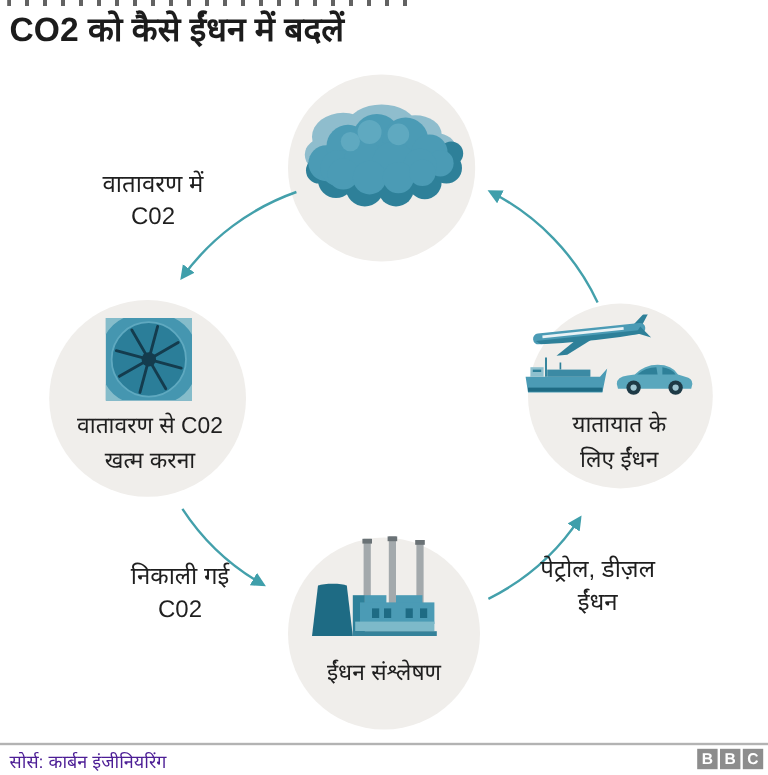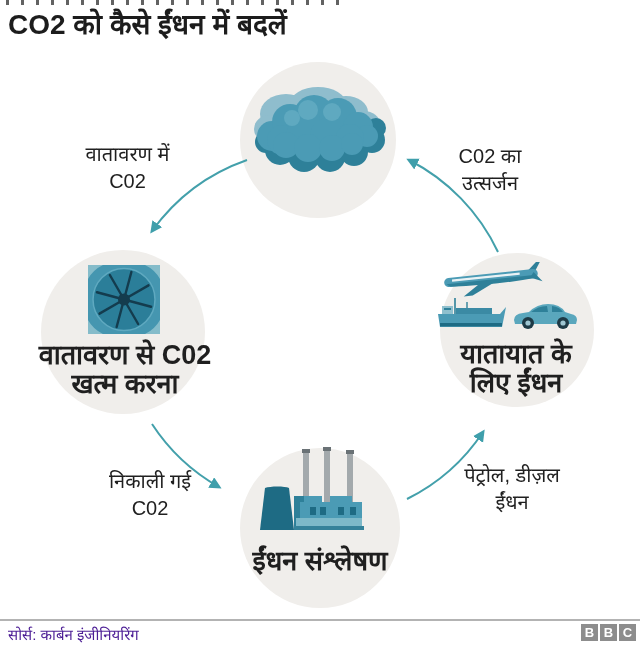--- a/index.html
+++ b/index.html
@@ -18,25 +18,25 @@
     font-size:28px;font-weight:700;letter-spacing:0;line-height:1.2;color:#1c1c1c;
   }
   .node-circle{background:#f0eeeb;border-radius:50%;}
   #circle-cloud{left:240px;top:62px;width:156px;height:156px;}
   #circle-capture{left:41px;top:250px;width:164px;height:164px;}
   #circle-transport{left:440px;top:253px;width:154px;height:154px;}
   #circle-synthesis{left:240px;top:448px;width:160px;height:160px;}
   .edge-label,.node-label{
     text-align:center;font-size:20px;line-height:27px;color:#1f1f1f;font-weight:500;
   }
-  .node-label{font-size:27px;line-height:29px;font-weight:bold;}
+  .node-label{font-size:19px;line-height:29px;}
   #label-atmosphere{left:35px;top:141px;width:185px;}
   #label-emission{left:420px;top:143px;width:140px;}
   #label-extracted{left:55px;top:468px;width:190px;}
-  #label-fueltypes{left:422px;top:462px;width:180px;text-align:center;}
+  #label-fueltypes{left:408px;top:462px;width:180px;text-align:center;}
   #label-capture{left:23px;top:341px;width:204px;}
   #label-transport{left:431px;top:340px;width:170px;}
   #label-synthesis{left:240px;top:547px;width:160px;}
   #arrow-layer{left:0;top:0;pointer-events:none;}
   #footer-rule{left:0;top:619px;width:640px;height:2px;background:#b3b3b3;}
   #footer-source{left:8px;top:624px;font-size:15px;color:#4c1d95;}
   #bbc-logo{right:4px;top:624px;display:flex;gap:2px;}
   .bbc-block{
     width:17px;height:17px;background:#8d8d8d;color:#ffffff;
     display:flex;align-items:center;justify-content:center;
@@ -188,24 +188,20 @@
         <circle cx="92" cy="61" r="2.6" fill="#9fc6d2"></circle>
       <circle cx="127" cy="61" r="6" fill="#1e3a46"></circle>
         <circle cx="127" cy="61" r="2.6" fill="#9fc6d2"></circle>
     </g>
   </svg>
 
   <div class="abs edge-label" id="label-atmosphere">
     <div>वातावरण में</div>
     <div>C02</div>
   </div>
-  <div class="abs edge-label" id="label-emission">
-    <div>C02 का</div>
-    <div>उत्सर्जन</div>
-  </div>
   <div class="abs edge-label" id="label-extracted">
     <div>निकाली गई</div>
     <div>C02</div>
   </div>
   <div class="abs edge-label" id="label-fueltypes">
     <div>पेट्रोल, डीज़ल</div>
     <div>ईंधन</div>
   </div>
 
   <div class="abs node-label" id="label-capture">

